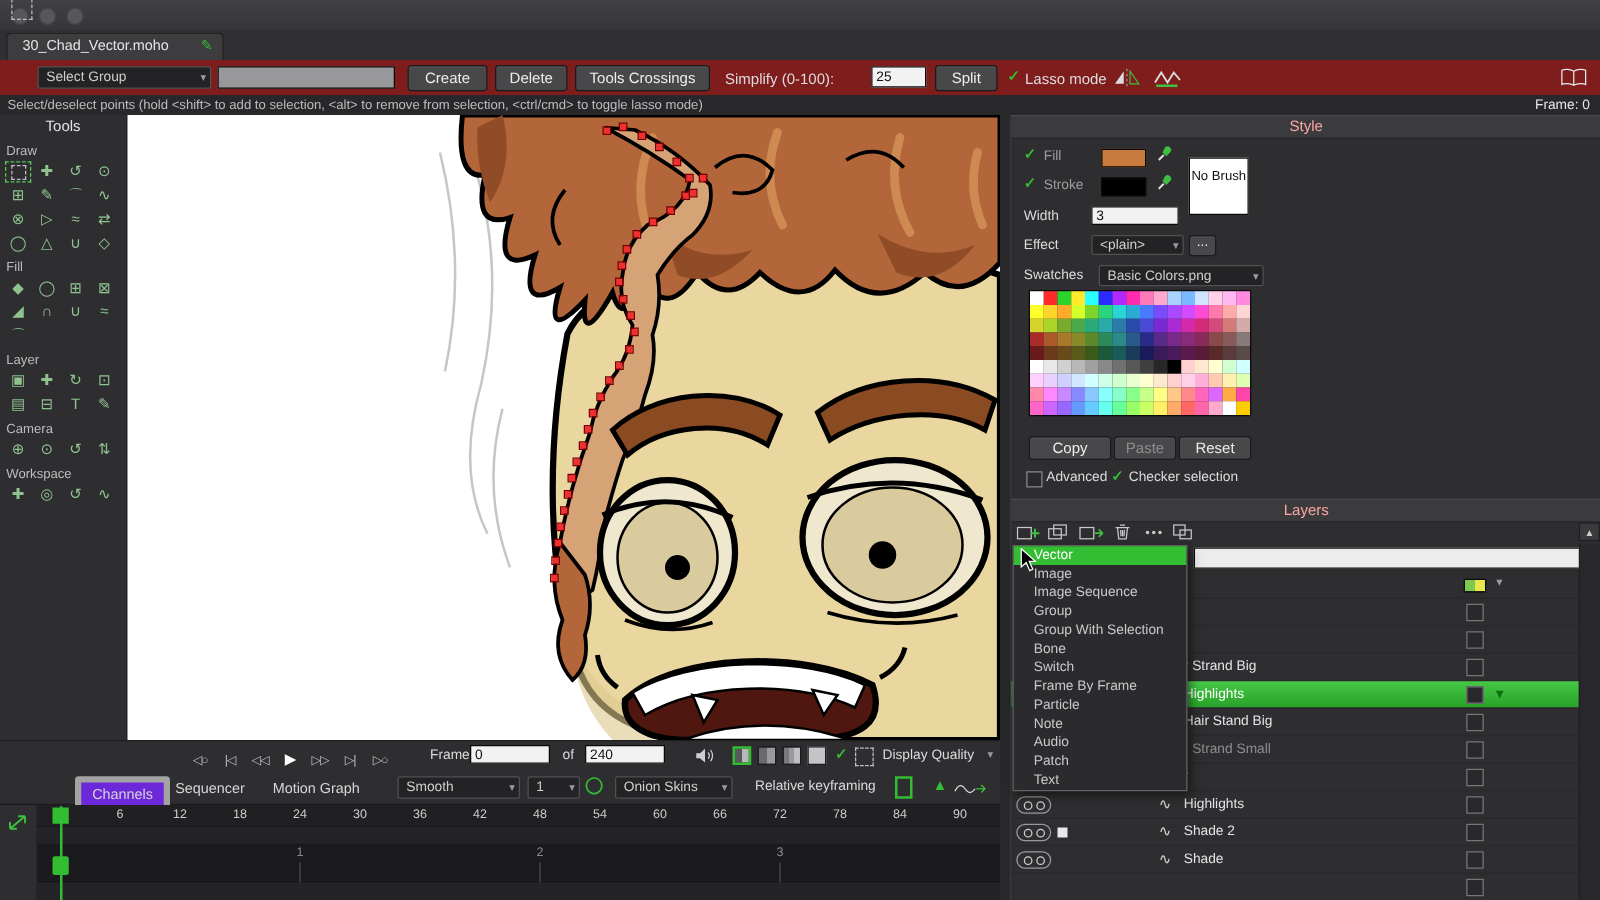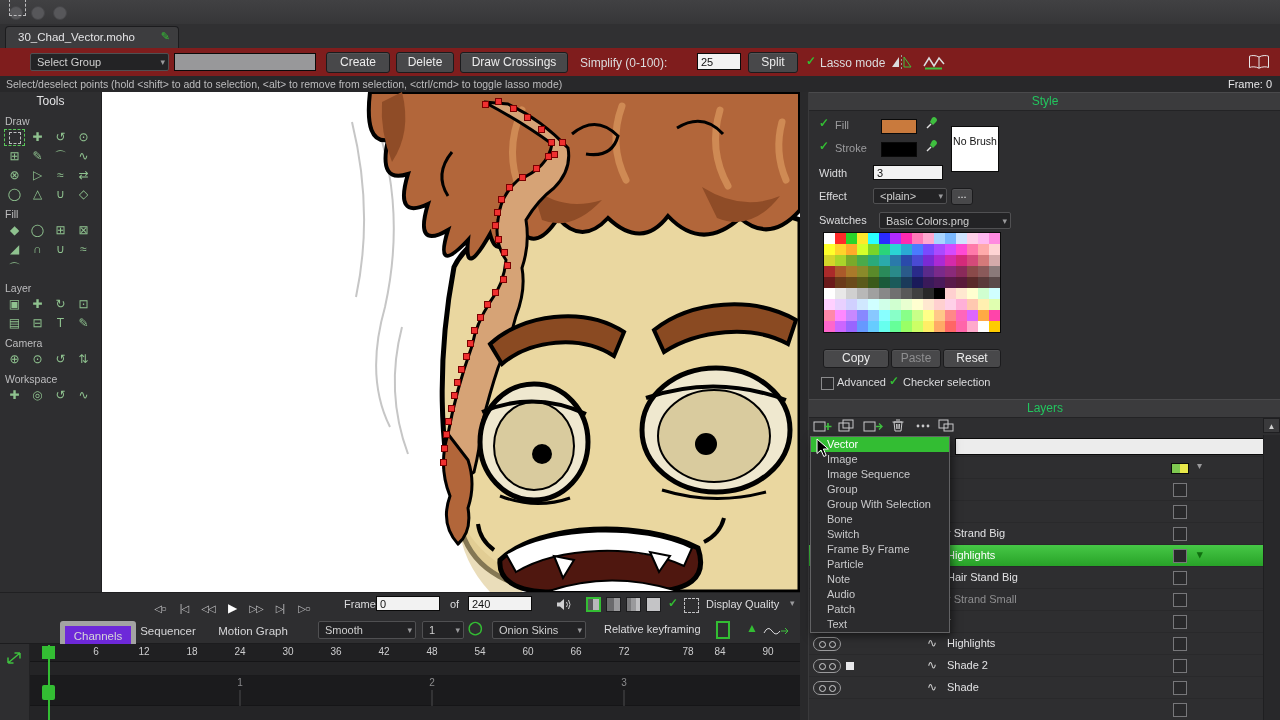--- a/index.html
+++ b/index.html
@@ -11,21 +11,21 @@
     box-shadow:inset 0 1px 0 rgba(255,255,255,.07)}
   .dd{position:absolute;background:#232325;border:1px solid #505052;border-radius:2px;
     color:#cfcfcf;font-size:11px;padding-left:6px;display:flex;align-items:center}
   .dd::after{content:"▾";position:absolute;right:3px;color:#9a9a9c;font-size:9px;top:50%;transform:translateY(-52%)}
   .field{position:absolute;background:#f2f2f2;border:1px solid #0a0a0a;color:#111;
     font-size:11px;padding:0 3px;font-family:inherit;box-sizing:border-box}
   .check{color:var(--accent);font-weight:bold;font-size:12px;position:absolute}
   .glab{position:absolute;color:#9c9c9e;font-size:11px}
   .wlab{position:absolute;color:#dcdcde;font-size:11px}
   .hdr{position:absolute;background:#3b3b3d;border-top:1px solid #4a4a4c;border-bottom:1px solid #232325;
-    color:#22c55e;font-size:12px;text-align:center}
+    color:#fca5a5;font-size:12px;text-align:center}
   .tl{width:12px;height:12px;border-radius:50%;background:#57575a;border:1px solid #454548;display:inline-block;margin-right:8px}
   
   .tsec{color:#bdbdbf;font-size:10.5px;padding:5px 0 2px 5px}
   .tgrid{display:grid;grid-template-columns:repeat(4,23px);row-gap:2px;padding-left:4px}
   .tool{width:21px;height:17px;font-size:12px;line-height:17px;text-align:center;color:#8fc28f;cursor:default}
   .tsel{outline:1px dashed #59c659;outline-offset:-1px}
   .selbox{width:10px;height:10px;border:1px dashed #bdbdbf;display:inline-block;margin-top:3px}
   
   #palette{position:absolute;left:14px;top:140px;display:grid;grid-template-columns:repeat(16,11px);border:1px solid #0a0a0a}
   .sw{width:11px;height:11px}
@@ -74,21 +74,21 @@
 </div>
 
 <div class="abs" style="left:0;top:48px;width:1280px;height:28px;background:#7f1d1d;border-bottom:1px solid #1e1e20">
   <div class="abs" style="left:9px;top:55px;margin-top:-55px;top:6px;width:15px;height:15px;border:1px dashed #bdbdbf"></div>
   <div class="dd" style="left:30px;top:5px;width:131px;height:16px">
     <span>Select Group</span>
   </div>
   <input class="field" style="left: 174px; top: 5px; width: 142px; height: 18px; background: rgb(152, 152, 154);">
   <div class="btn" style="left:326px;top:4px;width:62px;height:19px;line-height:19px">Create</div>
   <div class="btn" style="left:396px;top:4px;width:56px;height:19px;line-height:19px">Delete</div>
-  <div class="btn" style="left:460px;top:4px;width:106px;height:19px;line-height:19px">Draw Crossings</div>
+  <div class="btn" style="left:460px;top:4px;width:106px;height:19px;line-height:19px">Tools Crossings</div>
   <span class="wlab" style="left:580px;top:8px;font-size:12px">Simplify (0-100):</span>
   <input class="field" style="left: 697px; top: 5px; width: 44px; height: 17px;" value="25">
   <div class="btn" style="left:748px;top:4px;width:48px;height:19px;line-height:19px">Split</div>
   <span class="check" style="left:806px;top:6px">✓</span>
   <span class="wlab" style="left:820px;top:8px;font-size:12px">Lasso mode</span>
   <span class="abs" style="left:890px;top:5px">
     <svg width="24" height="17">
         <path d="M9,14 L9,4 L2,14 Z" fill="#dcdcde"></path>
         <path d="M14,14 L14,4 L21,14 Z" fill="none" stroke="#3fbf3f"></path>
         <line x1="11.5" y1="2" x2="11.5" y2="16" stroke="#9a9a9c" stroke-dasharray="2,2"></line>
@@ -617,21 +617,21 @@
       <span class="rnum" style="left: 162px;">18</span>
       <span class="rnum" style="left: 210px;">24</span>
       <span class="rnum" style="left: 258px;">30</span>
       <span class="rnum" style="left: 306px;">36</span>
       <span class="rnum" style="left: 354px;">42</span>
       <span class="rnum" style="left: 402px;">48</span>
       <span class="rnum" style="left: 450px;">54</span>
       <span class="rnum" style="left: 498px;">60</span>
       <span class="rnum" style="left: 546px;">66</span>
       <span class="rnum" style="left: 594px;">72</span>
-      <span class="rnum" style="left: 642px; margin-left: 16px;">78</span>
+      <span class="rnum" style="left: 642px;">78</span>
       <span class="rnum" style="left: 690px;">84</span>
       <span class="rnum" style="left: 738px;">90</span>
     </div>
   <div class="abs" style="left:30px;top:46px;width:778px;height:14px;background:#242426;border-bottom:1px solid #1a1a1c;box-sizing:border-box"></div>
   <div class="abs" style="left:30px;top:60px;width:778px;height:30px;background:#1b1b1d;border-bottom:1px solid #151517;box-sizing:border-box">
       <span class="secnum" style="left: 210px;">1</span>
       <span class="sectick" style="left: 210px;"></span>
       <span class="secnum" style="left: 402px;">2</span>
       <span class="sectick" style="left: 402px;"></span>
       <span class="secnum" style="left: 594px;">3</span>

